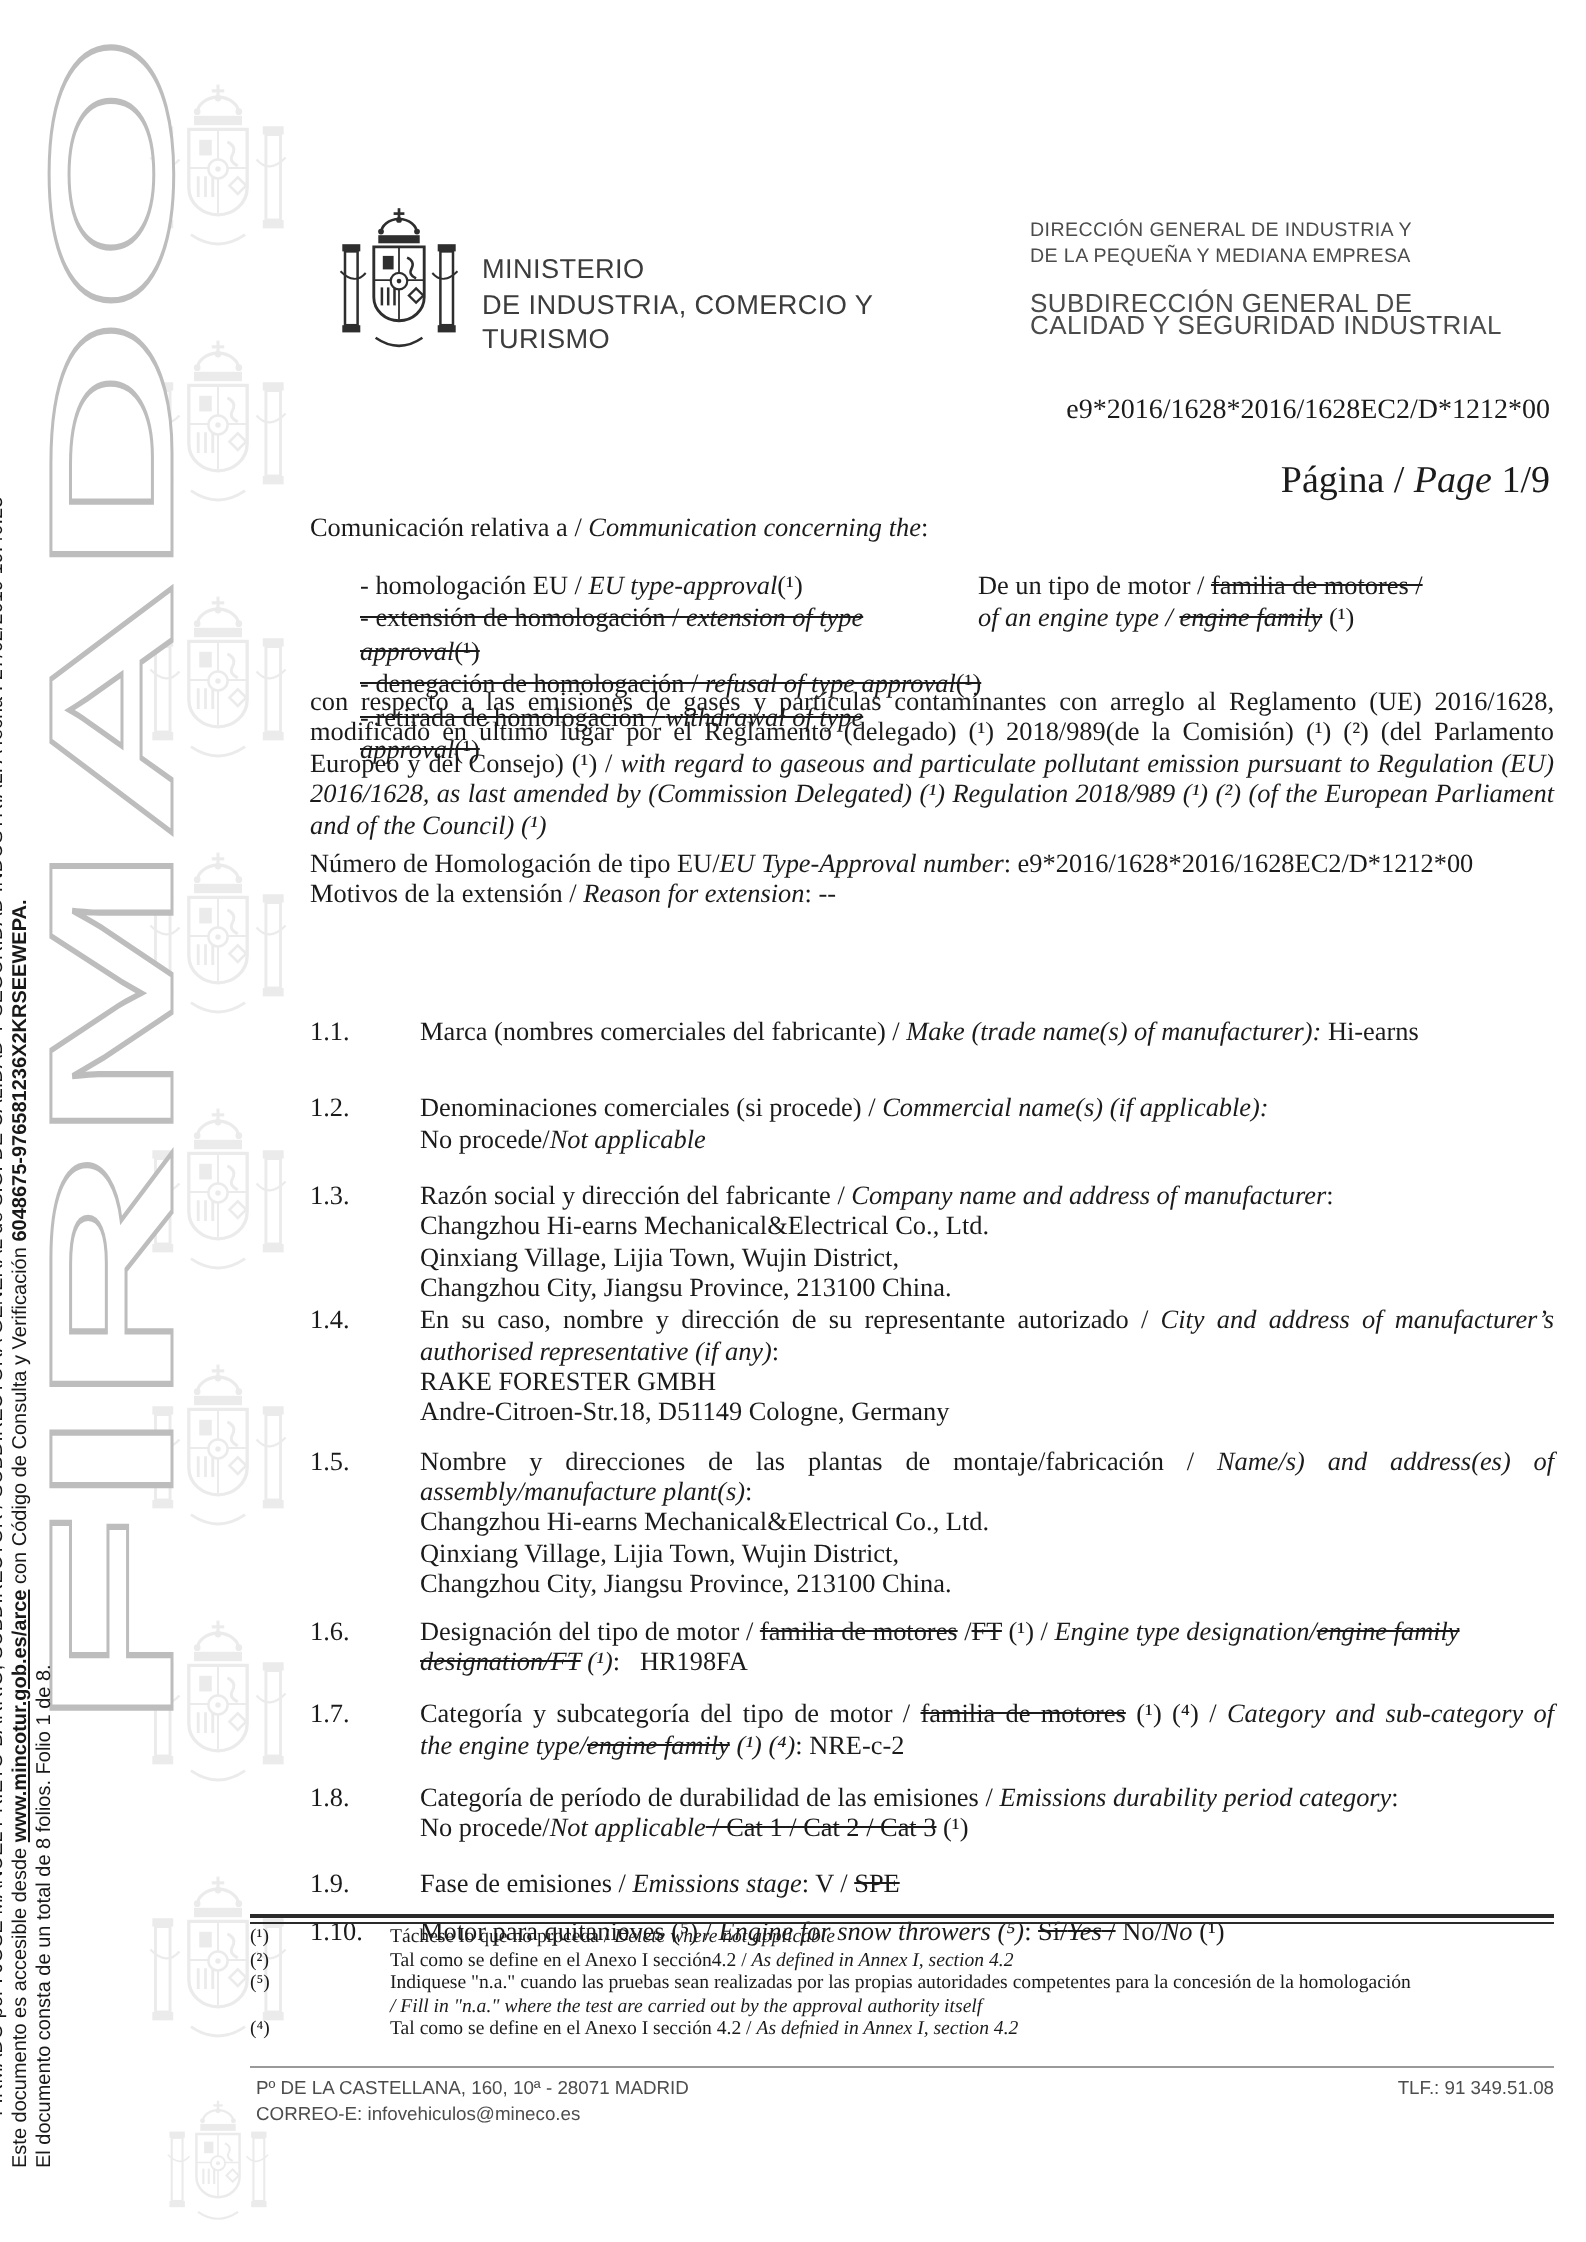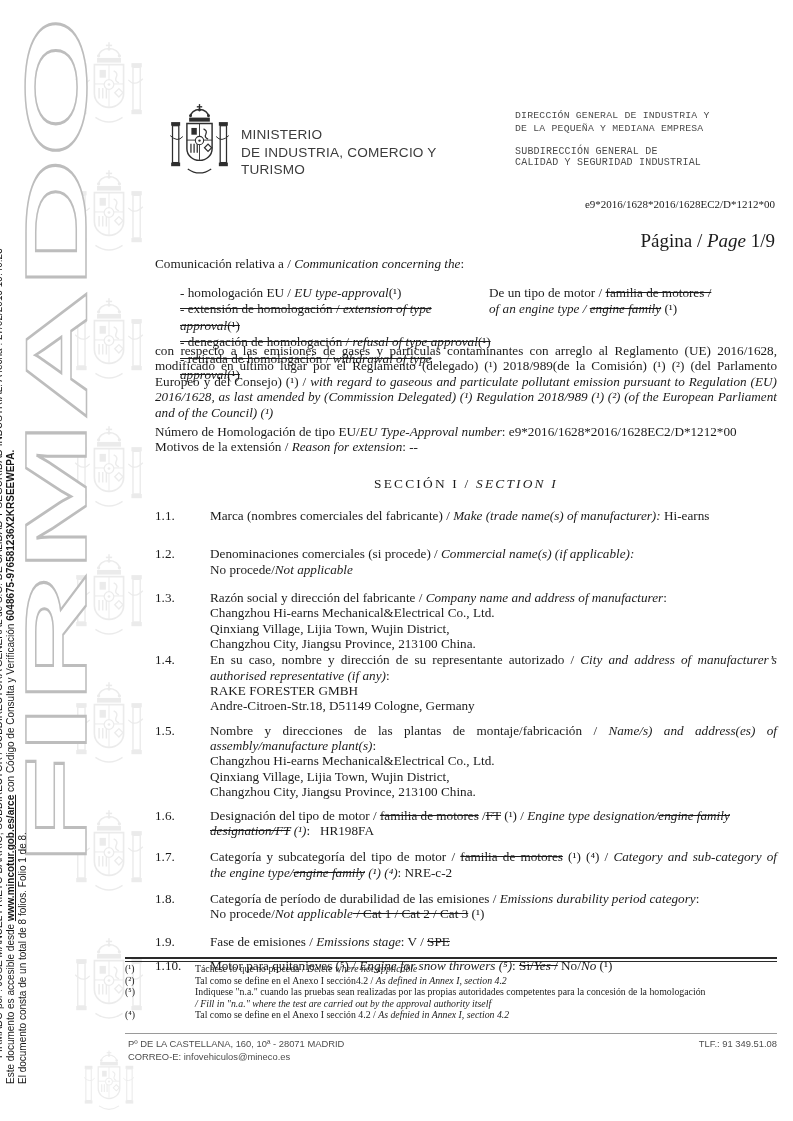--- a/index.html
+++ b/index.html
@@ -15,24 +15,24 @@
   .wm-emblems{position:absolute;left:0;top:0;width:160px;height:1121px;pointer-events:none;}
   .wm-crest{position:absolute;opacity:0.09;}
   .wm-firmado{position:absolute;left:0;top:0;width:110px;height:1121px;pointer-events:none;}
   .side-line{position:absolute;white-space:nowrap;transform:rotate(-90deg);transform-origin:0 100%;
              font-family:"Liberation Sans","DejaVu Sans",sans-serif;font-size:10px;color:#181818;line-height:12px;}
 
   
   .crest-logo{position:absolute;left:168px;top:97px;width:63px;height:88px;}
   .ministry{position:absolute;left:241px;top:126px;font-family:"Liberation Sans","DejaVu Sans",sans-serif;
             font-size:13.6px;line-height:17.5px;color:#3c3c3c;letter-spacing:.2px;}
-  .hdr-right{position:absolute;left:515px;top:110px;font-family:Liberation Mono, monospace;color:#4b4b4b;}
+  .hdr-right{position:absolute;left:515px;top:110px;font-family:Liberation Sans, sans-serif;color:#4b4b4b;}
   .hdr-right .dg{font-size:9.8px;line-height:12.5px;letter-spacing:.2px;}
-  .hdr-right .sub{margin-top:11px;font-size:10px;line-height:11px;letter-spacing:.2px;}
-  .approval-no{position:absolute;right:18px;top:198px;font-size:11px;}
+  .hdr-right .sub{margin-top:11px;font-size:13px;line-height:11px;letter-spacing:.2px;}
+  .approval-no{position:absolute;right:18px;top:198px;font-size:14px;}
   .page-no{position:absolute;right:18px;top:230px;font-size:19px;}
 
   
   .comm-intro{position:absolute;left:155px;top:256px;}
   .comm-opts{position:absolute;left:180px;top:285px;width:312px;line-height:16.4px;}
   .comm-right{position:absolute;left:489px;top:285px;width:290px;line-height:16.4px;}
 
   .legal-block{position:absolute;left:155px;top:343px;width:622px;line-height:15.4px;}
   .legal-par{text-align:justify;}
   .num-line{margin-top:4px;}
@@ -174,21 +174,20 @@
     <div><span>De un tipo de motor / </span><span class="s">familia de motores /</span></div>
     <div><span class="i">of an engine type / </span><span class="i s">engine family</span><span> (¹)</span></div>
   </div>
 
   <div class="legal-block">
     <div class="legal-par"><span>con respecto a las emisiones de gases y partículas contaminantes con arreglo al Reglamento (UE) 2016/1628, modificado en último lugar por el Reglamento (delegado) (¹) 2018/989(de la Comisión) (¹) (²) (del Parlamento Europeo y del Consejo) (¹) / </span><span class="i">with regard to gaseous and particulate pollutant emission pursuant to Regulation (EU) 2016/1628, as last amended by (Commission Delegated) (¹) Regulation 2018/989 (¹) (²) (of the European Parliament and of the Council) (¹)</span></div>
     <div class="num-line"><span>Número de Homologación de tipo EU/</span><span class="i">EU Type-Approval number</span><span>: e9*2016/1628*2016/1628EC2/D*1212*00</span></div>
     <div><span>Motivos de la extensión / </span><span class="i">Reason for extension</span><span>: --</span></div>
   </div>
 
-  <div class="section-h"><span>SECCIÓN I / </span><span class="i">SECTION I</span></div>
 
   <div class="items">
 
     <div class="item">
       <div class="inum">1.1.</div>
       <div class="ibody">
         <div><span>Marca (nombres comerciales del fabricante) / </span><span class="i">Make (trade name(s) of manufacturer):</span><span> Hi-earns</span></div>
       </div>
     </div>
 

